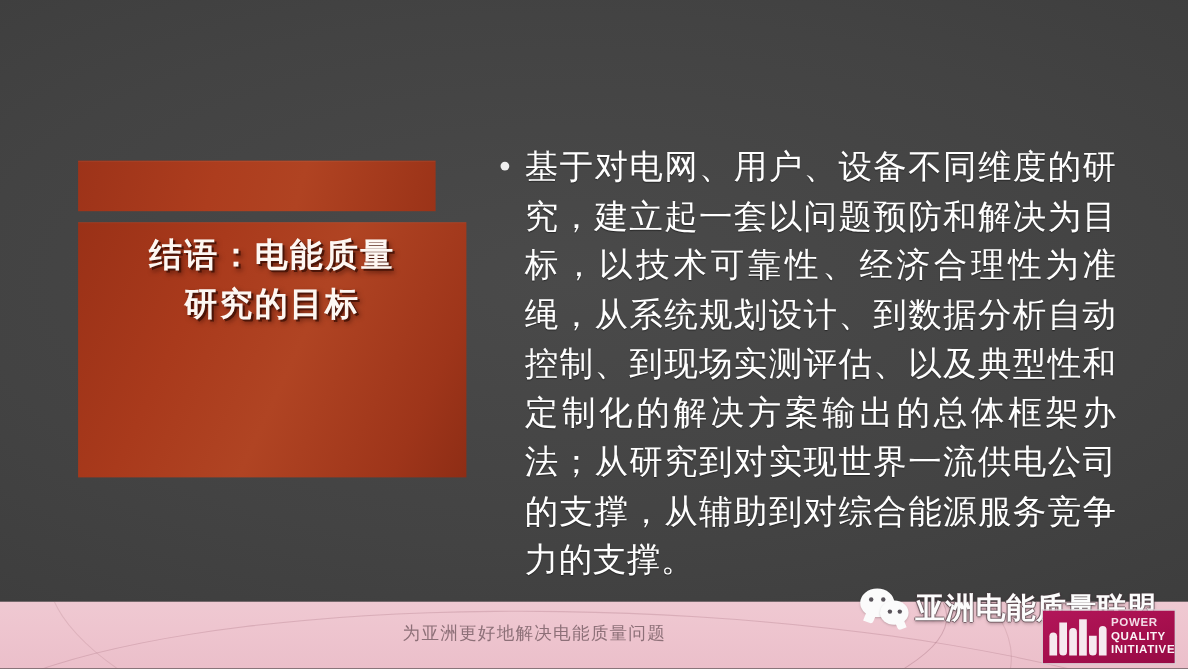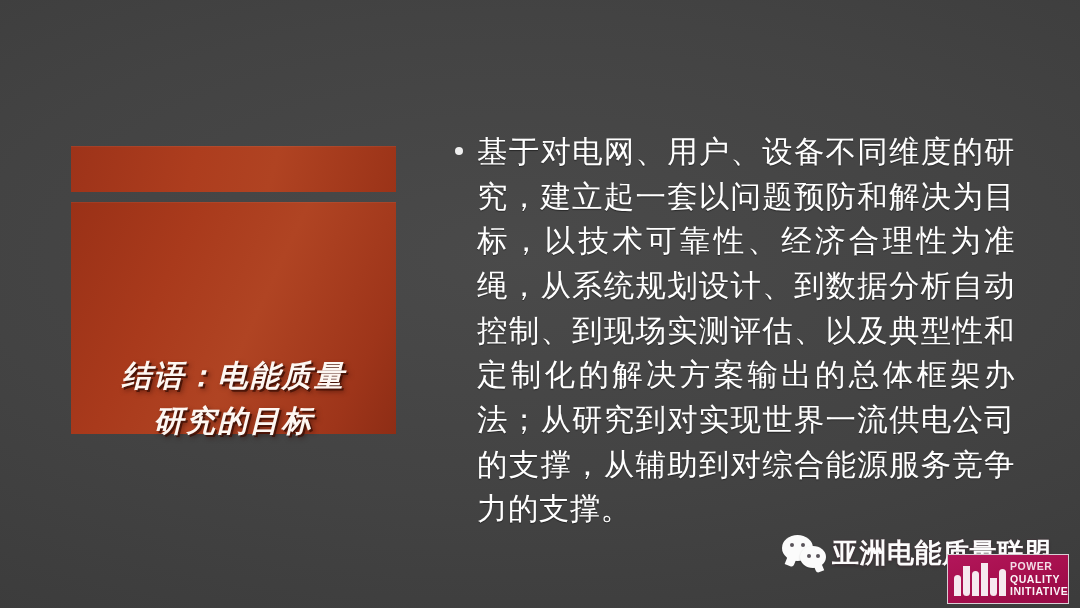--- a/index.html
+++ b/index.html
@@ -39,28 +39,27 @@
     top: 0;
     width: 325px;
     height: 46px;
     background: linear-gradient(105deg, #9d3319 0%, #ad3d1e 38%, #b04322 62%, #9b3318 100%);
     box-shadow: inset 0 1px 0 rgba(255,255,255,0.06);
   }
   .plate-body {
     position: absolute;
     left: 0;
     top: 56px;
-    width: 325px;
+    width: 353px;
     height: 232px;
     background: linear-gradient(115deg, #9a3117 0%, #a93a1c 30%, #b04423 55%, #9e351a 85%, #8e2d15 100%);
     box-shadow: inset 0 1px 0 rgba(255,255,255,0.05);
     display: flex;
-    align-items: flex-end;
+    align-items: flex-start;
     justify-content: center;
-    font-style: italic;
   }
   .plate-title {
     color: #fdf7f2;
     font-size: 30px;
     font-weight: 700;
     line-height: 1.48;
     letter-spacing: 2px;
     text-align: center;
     text-shadow:
       2px 2px 0 rgba(60,14,4,0.78),
@@ -277,20 +276,26 @@
       <div class="plate-title">结语：电能质量
 研究的目标</div>
     </div>
   </div>
 
   <div class="body-block">
     <div class="bullet-dot"></div>
     <div class="body-text">基于对电网、用户、设备不同维度的研究，建立起一套以问题预防和解决为目标，以技术可靠性、经济合理性为准绳，从系统规划设计、到数据分析自动控制、到现场实测评估、以及典型性和定制化的解决方案输出的总体框架办法；从研究到对实现世界一流供电公司的支撑，从辅助到对综合能源服务竞争力的支撑。</div>
   </div>
 
+  <div class="pink-band">
+    <div class="swoosh a"></div>
+    <div class="swoosh b"></div>
+    <div class="swoosh c"></div>
+    <div class="band-tagline">为亚洲更好地解决电能质量问题</div>
+  </div>
 
   <div class="wechat-lockup">
     <div class="wechat-icon">
       <span class="bubble-big"></span>
       <span class="bubble-small"></span>
       <span class="eye e1"></span>
       <span class="eye e2"></span>
       <span class="eye e3"></span>
       <span class="eye e4"></span>
     </div>

